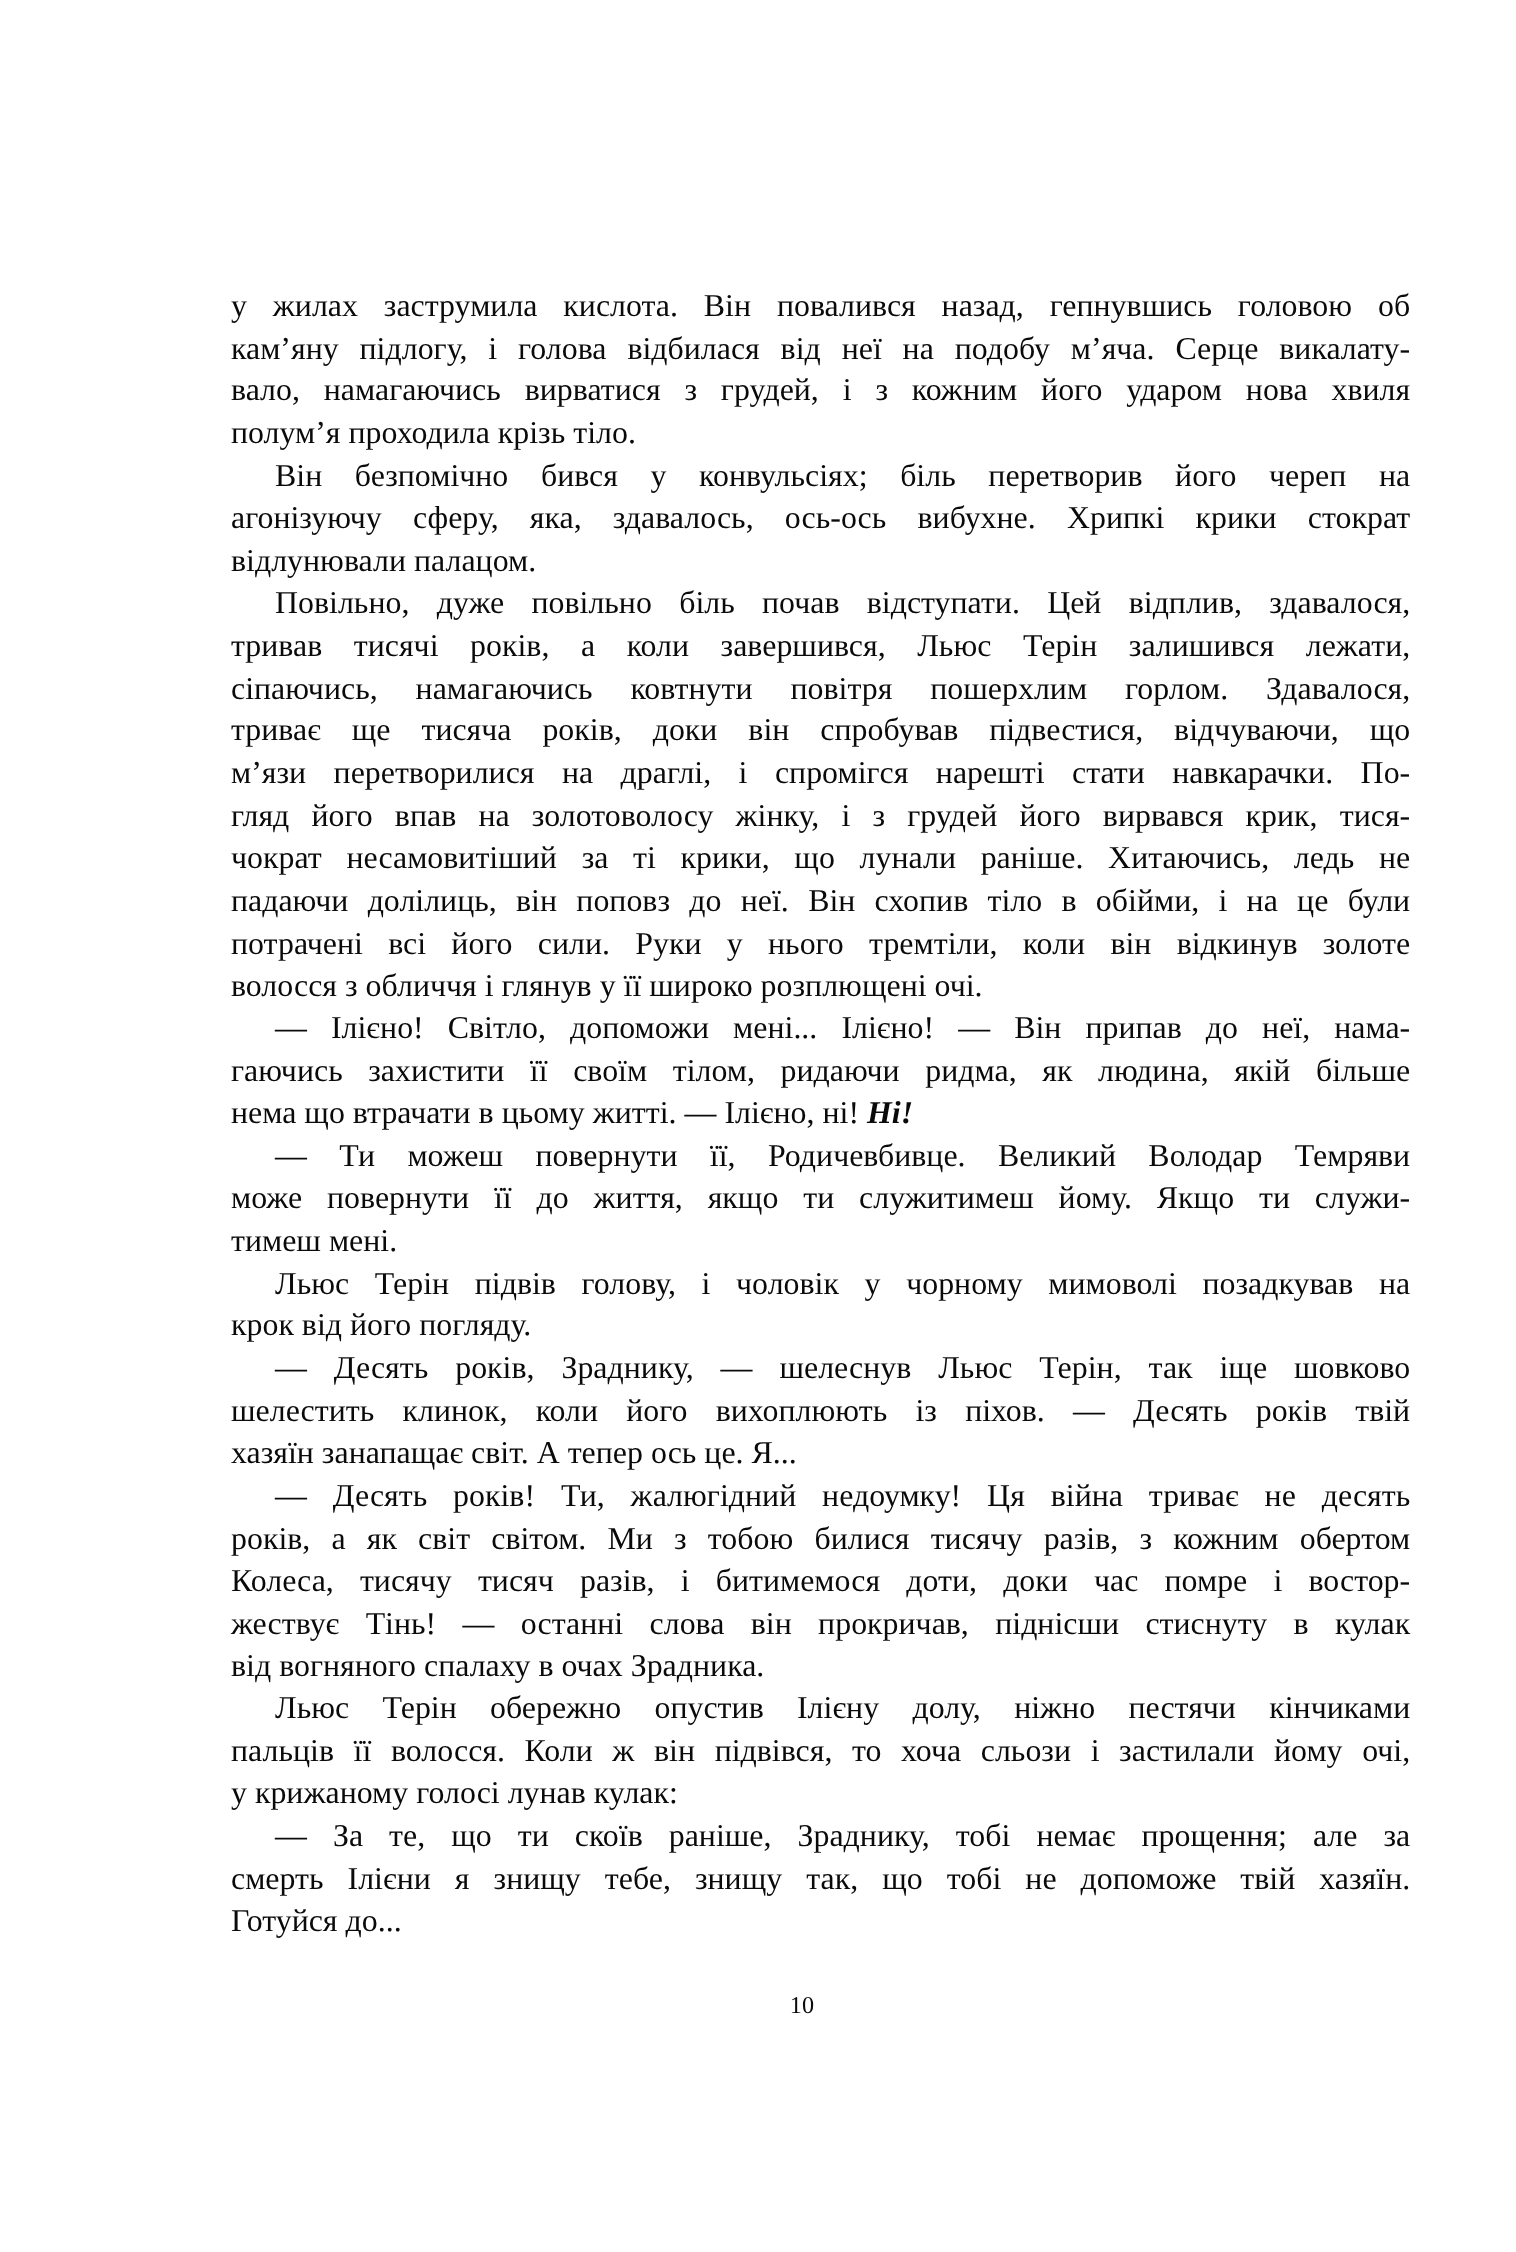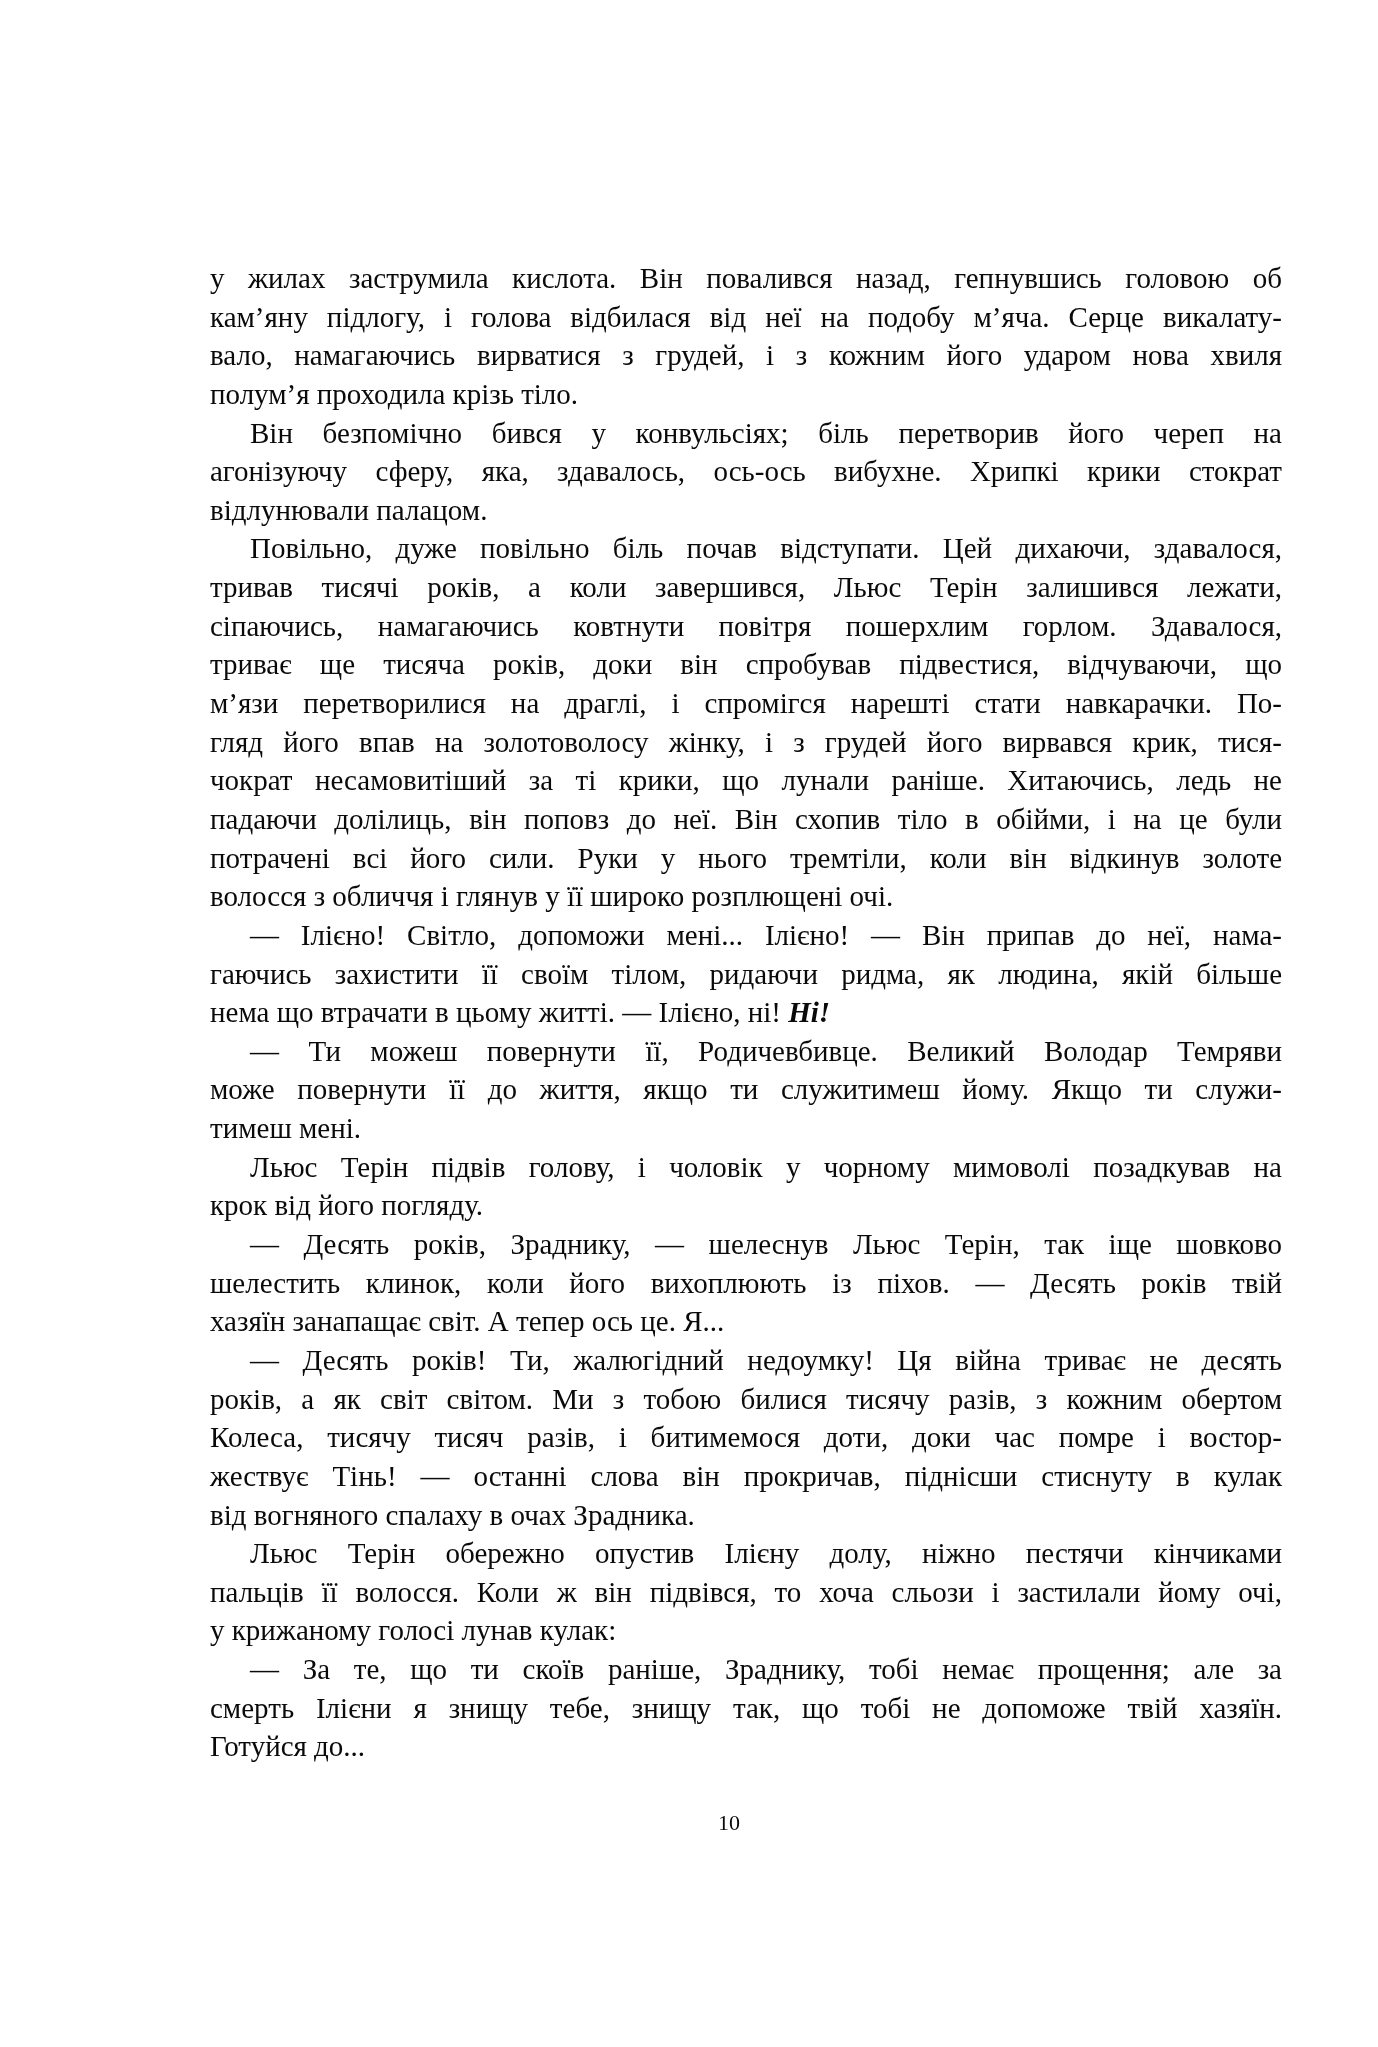--- a/index.html
+++ b/index.html
@@ -46,21 +46,21 @@
 
 <div class="page">
   <div class="textblock">
       <div class="line"><span>у жилах заструмила кислота. Він повалився назад, гепнувшись головою об</span></div>
       <div class="line"><span>кам’яну підлогу, і голова відбилася від неї на подобу м’яча. Серце викалату-</span></div>
       <div class="line"><span>вало, намагаючись вирватися з грудей, і з кожним його ударом нова хвиля</span></div>
       <div class="line last"><span>полум’я проходила крізь тіло.</span></div>
       <div class="line indent"><span>Він безпомічно бився у конвульсіях; біль перетворив його череп на</span></div>
       <div class="line"><span>агонізуючу сферу, яка, здавалось, ось-ось вибухне. Хрипкі крики стократ</span></div>
       <div class="line last"><span>відлунювали палацом.</span></div>
-      <div class="line indent"><span>Повільно, дуже повільно біль почав відступати. Цей дихаючи, здавалося,</span></div>
+      <div class="line indent"><span>Повільно, дуже повільно біль почав відступати. Цей відплив, здавалося,</span></div>
       <div class="line"><span>тривав тисячі років, а коли завершився, Льюс Терін залишився лежати,</span></div>
       <div class="line"><span>сіпаючись, намагаючись ковтнути повітря пошерхлим горлом. Здавалося,</span></div>
       <div class="line"><span>триває ще тисяча років, доки він спробував підвестися, відчуваючи, що</span></div>
       <div class="line"><span>м’язи перетворилися на драглі, і спромігся нарешті стати навкарачки. По-</span></div>
       <div class="line"><span>гляд його впав на золотоволосу жінку, і з грудей його вирвався крик, тися-</span></div>
       <div class="line"><span>чократ несамовитіший за ті крики, що лунали раніше. Хитаючись, ледь не</span></div>
       <div class="line"><span>падаючи долілиць, він поповз до неї. Він схопив тіло в обійми, і на це були</span></div>
       <div class="line"><span>потрачені всі його сили. Руки у нього тремтіли, коли він відкинув золоте</span></div>
       <div class="line last"><span>волосся з обличчя і глянув у її широко розплющені очі.</span></div>
       <div class="line indent"><span>— Ілієно! Світло, допоможи мені... Ілієно! — Він припав до неї, нама-</span></div>

